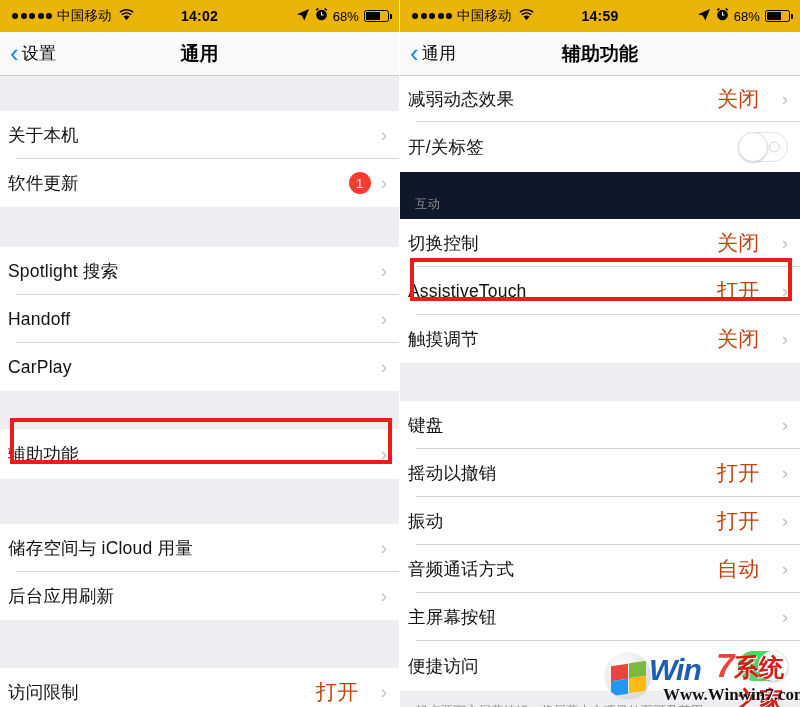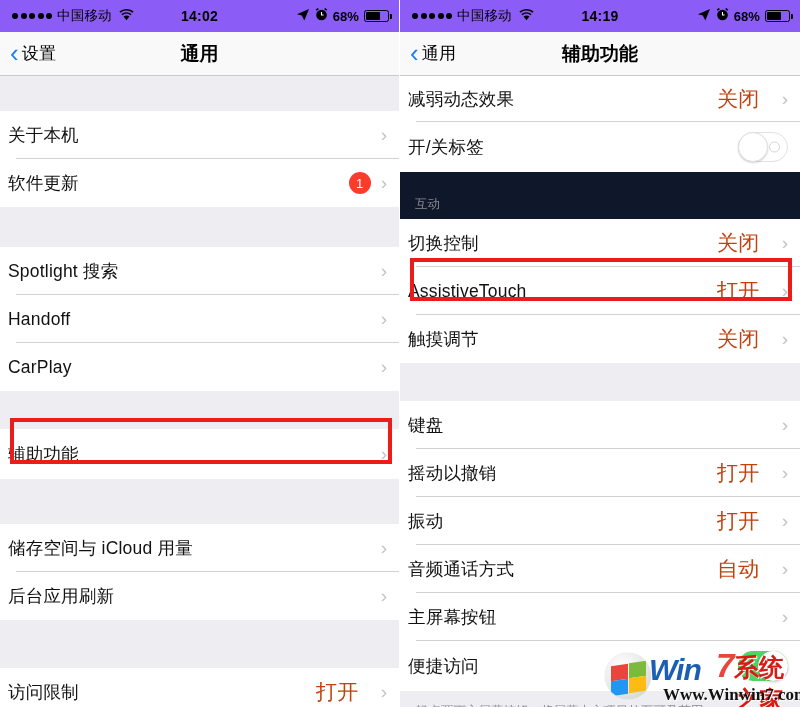--- a/index.html
+++ b/index.html
@@ -11,41 +11,41 @@
   }
   .screens { display: flex; width: 800px; height: 707px; }
   .phone {
     width: 400px; height: 707px; position: relative;
     background: #eeeef2; overflow: hidden;
   }
   .phone.left { border-right: 1px solid #ffffff; }
 
   
   .statusbar {
-    height: 32px; background: #8b5cf6;
+    height: 32px; background: #eab308;
     display: flex; align-items: center;
     padding: 0 10px 0 12px;
     font-size: 13px; color: #000;
     position: relative;
   }
   .sb-left { display: flex; align-items: center; gap: 5px; }
   .dots { display: flex; gap: 2.5px; align-items: center; }
   .dots i { width: 6px; height: 6px; border-radius: 50%; background: #000; display: block; }
   .carrier { font-size: 13.5px; letter-spacing: .2px; }
   .wifi { margin-left: 2px; display: inline-block; }
   .sb-center {
     position: absolute; left: 0; right: 0; text-align: center;
     font-size: 14px; font-weight: bold; letter-spacing: .2px;
     pointer-events: none;
   }
   .sb-right {
     margin-left: auto; display: flex; align-items: center; gap: 5px;
     position: relative; z-index: 2;
   }
-  .batt-pct { font-size: 13px; font-weight: 700; letter-spacing: .1px; }
+  .batt-pct { font-size: 13px; font-weight: 400; letter-spacing: .1px; }
   .batt {
     width: 25px; height: 12px; border: 1.3px solid #000; border-radius: 2.5px;
     position: relative; display: inline-block;
   }
   .batt::after {
     content: ""; position: absolute; right: -3.5px; top: 3.2px;
     width: 2px; height: 5px; background: #000; border-radius: 0 1px 1px 0;
   }
   .batt .fill { position: absolute; left: 1px; top: 1px; bottom: 1px; background: #000; border-radius: 1px; }
 
@@ -305,21 +305,21 @@
         </span>
         <span class="carrier">中国移动</span>
         <span class="wifi">
           <svg width="15" height="12" viewBox="0 0 15 12">
             <path d="M7.5 11.2 L4.6 7.6 A4.6 4.6 0 0 1 10.4 7.6 Z" fill="#000"></path>
             <path d="M2.9 5.6 A7.3 7.3 0 0 1 12.1 5.6" stroke="#000" stroke-width="1.5" fill="none"></path>
             <path d="M0.9 3.1 A10.4 10.4 0 0 1 14.1 3.1" stroke="#000" stroke-width="1.5" fill="none"></path>
           </svg>
         </span>
       </div>
-      <div class="sb-center">14:19</div>
+      <div class="sb-center">14:59</div>
       <div class="sb-right">
         <span>
           <svg width="14" height="14" viewBox="0 0 14 14">
               <path d="M13 1 L1 6.2 L5.8 7.6 L8.3 12.6 Z" fill="#000"></path>
             </svg>
         </span>
         <span>
           <svg width="13" height="13" viewBox="0 0 13 13">
             <circle cx="6.5" cy="7" r="5.3" fill="#000"></circle>
             <path d="M1.2 2.2 L3.4 0.6 M11.8 2.2 L9.6 0.6" stroke="#000" stroke-width="1.6"></path>

